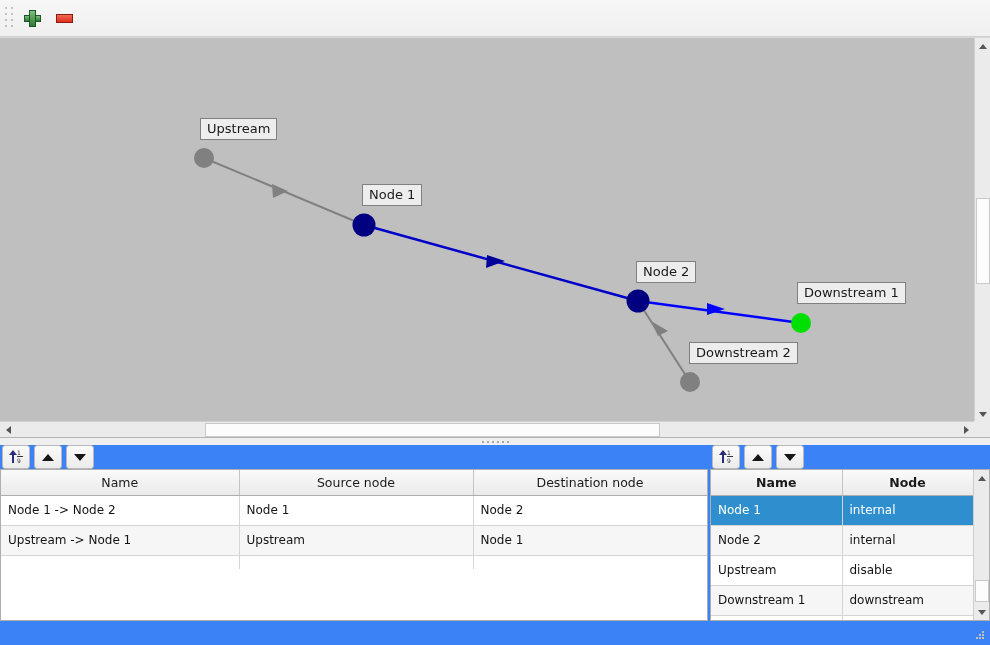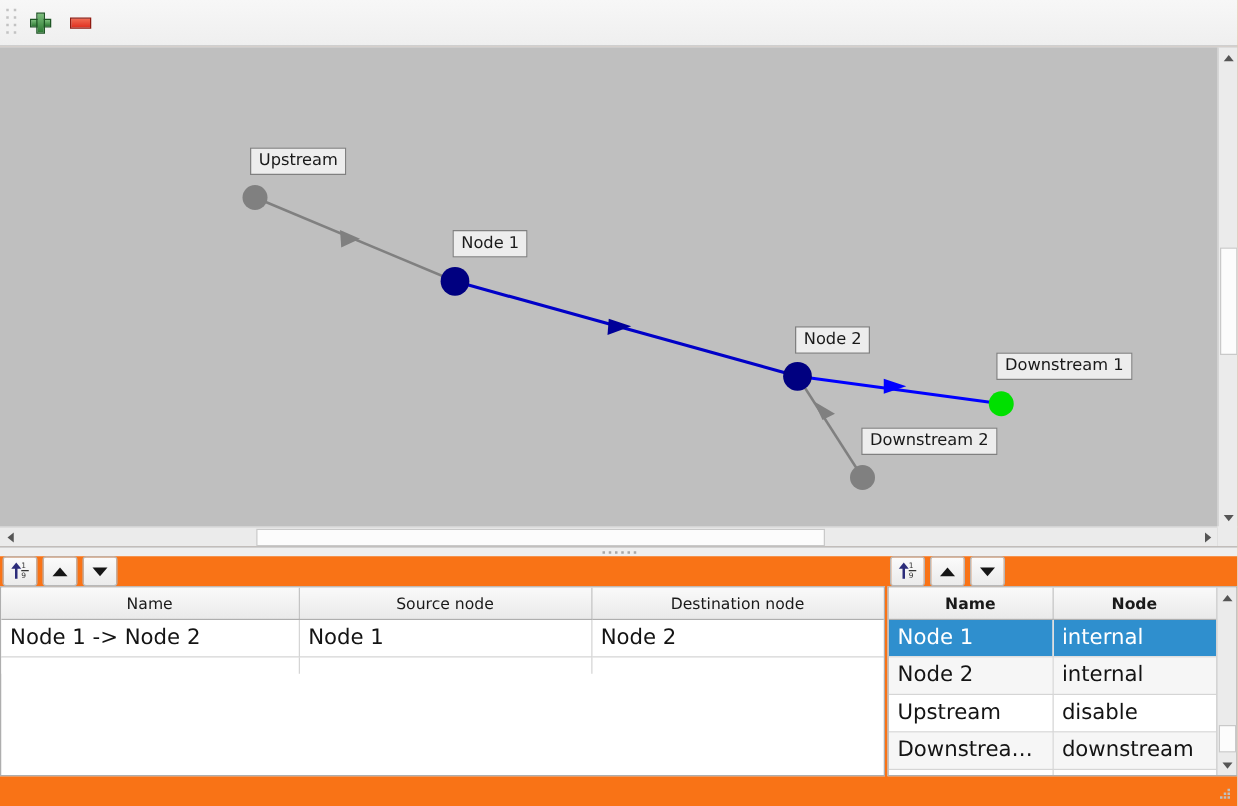--- a/index.html
+++ b/index.html
@@ -5,21 +5,21 @@
   * { box-sizing: border-box; }
   html, body {
     margin: 0; padding: 0;
     width: 990px; height: 645px;
     overflow: hidden;
     background: #efefef;
     font-family: "DejaVu Sans", "Liberation Sans", sans-serif;
     font-size: 12px;
     color: #1a1a1a;
   }
-  .app { position: relative; width: 990px; height: 645px; background: #f97316; }
+  .app { position: relative; width: 990px; height: 645px; background: #3b82f6; }
 
   
   .toolbar {
     position: absolute; left: 0; top: 0; width: 990px; height: 37px;
     background: linear-gradient(to bottom, #f7f7f7 0%, #efefef 100%);
     border-bottom: 1px solid #cfcfcf;
     display: flex; align-items: center;
   }
   .tb-grip {
     width: 12px; height: 24px; margin-left: 3px;
@@ -140,21 +140,21 @@
     background: linear-gradient(to bottom, #fafafa, #eaeaea);
     border-right: 1px solid #c4c4c4;
     border-bottom: 1px solid #aeaeae;
     height: 25px; font-weight: normal; font-size: 12.5px; color: #1a1a1a;
     text-align: center; padding: 0 4px; margin-left: 38px;
   }
   .pane-right table.grid th { font-weight: bold; }
   table.grid td {
     border-right: 1px solid #d5d5d5;
     border-bottom: 1px solid #d5d5d5;
-    height: 30px; padding: 0 7px; font-size: 17px; color: #141414;
+    height: 30px; padding: 0 7px; font-size: 12px; color: #141414;
     white-space: nowrap; overflow: hidden; text-overflow: ellipsis;
   }
   table.grid tr.odd td { background: #ffffff; }
   table.grid tr.even td { background: #f6f6f6; }
   table.grid tr.selected td { background: #2f8fce; color: #ffffff; }
   table.grid tr.filler td { height: 14px; background: #ffffff; border-bottom: none; }
 
   .pane-right .table-frame .scroll-col {
     position: absolute; right: 0; top: 0; width: 16px; height: 150px;
     background: #ebebeb; border-left: 1px solid #cdcdcd;
@@ -296,20 +296,25 @@
             <th>Source node</th>
             <th>Destination node</th>
           </tr>
         </thead>
         <tbody>
           <tr class="odd">
             <td>Node 1 -&gt; Node 2</td>
             <td>Node 1</td>
             <td>Node 2</td>
           </tr>
+          <tr class="even">
+            <td>Upstream -&gt; Node 1</td>
+            <td>Upstream</td>
+            <td>Node 1</td>
+          </tr>
           <tr class="filler">
             <td></td>
             <td></td>
             <td></td>
           </tr>
         </tbody>
       </table>
     </div>
   </div>
 

